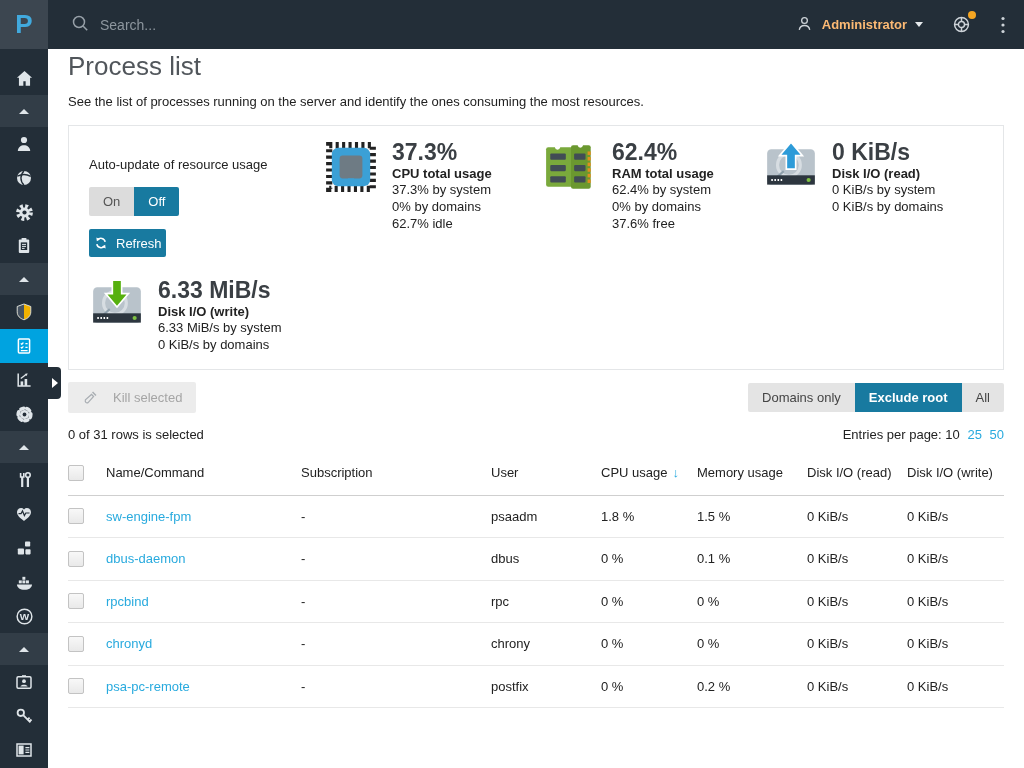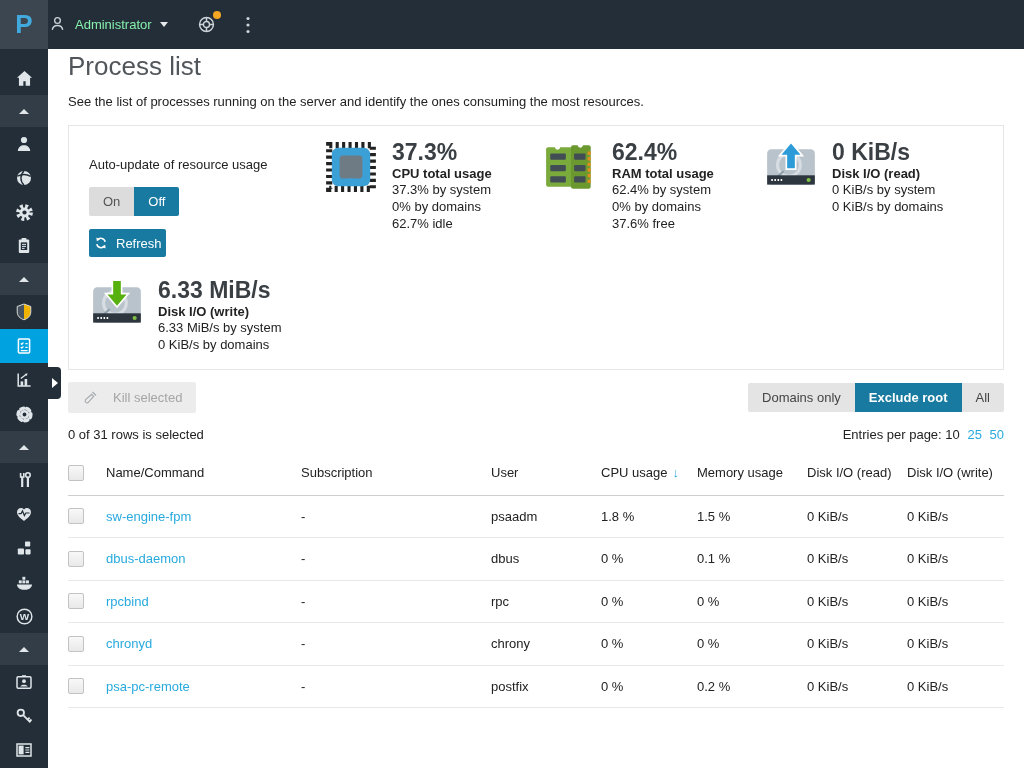--- a/index.html
+++ b/index.html
@@ -11,22 +11,22 @@
             background:#232e38; display:flex; align-items:center; z-index:30; }
   .logo { width:48px; height:49px; background:#3c4650; color:#41a9dd;
           font-size:26px; font-weight:bold; display:flex; align-items:center;
           justify-content:center; cursor:pointer; flex:0 0 48px; }
   .searchwrap { display:flex; align-items:center; margin-left:22px; gap:10px; flex:1; }
   .searchwrap input { background:transparent; border:none; outline:none;
                       color:#cdd3d8; font-size:14px; width:300px;
                       font-family:"Liberation Sans", sans-serif; }
   .searchwrap input::placeholder { color:#8d969e; }
   .topright { display:flex; align-items:center; gap:28px; padding-right:18px; }
-  .adminbox { display:flex; align-items:center; gap:8px; color:#86efac;
-              font-weight:normal; cursor:pointer; }
+  .adminbox { display:flex; align-items:center; gap:8px; color:#fdba74;
+              font-weight:bold; cursor:pointer; }
   .caret-down { width:0; height:0; border-left:4px solid transparent;
                 border-right:4px solid transparent; border-top:5px solid #e6eaed; }
   .iconbtn { position:relative; cursor:pointer; display:flex; align-items:center; }
   .notif-dot { position:absolute; top:-3px; right:-4px; width:8px; height:8px;
                border-radius:50%; background:#f5a623; }
 
   
   .sidebar { position:absolute; top:49px; left:0; width:48px; height:719px;
              background:#232e38; padding-top:12px; z-index:20; }
   .s-item { height:34px; display:flex; align-items:center; justify-content:center;
@@ -93,20 +93,29 @@
   .sort { color:#28aade; margin-left:5px; }
   .betabtn { display:inline-block; margin-top:7px; background:#e0e0e0; color:#333;
              border:none; border-radius:2px; padding:7px 12px; cursor:pointer;
              font-family:"Liberation Sans", sans-serif; font-size:13px; }
 </style>
 </head>
 <body>
 
 <div class="topbar">
   <div class="logo">P</div>
+  <div class="searchwrap">
+    <span>
+      <svg width="20" height="20" viewBox="0 0 20 20">
+          <circle cx="9" cy="9" r="5.5" fill="none" stroke="#97a0a8" stroke-width="1.5"></circle>
+          <path d="M13.2 13.2l4 4" stroke="#97a0a8" stroke-width="1.5"></path>
+        </svg>
+    </span>
+    <input type="text" placeholder="Search..." style="">
+  </div>
   <div class="topright">
     <div class="adminbox">
       <span>
         <svg width="19" height="19" viewBox="0 0 20 20">
             <circle cx="10" cy="6.8" r="3" fill="none" stroke="#cdd3d8" stroke-width="1.4"></circle>
             <path d="M4.5 16.8c.5-3.4 2.8-4.7 5.5-4.7s5 1.3 5.5 4.7" fill="none" stroke="#cdd3d8" stroke-width="1.4"></path>
           </svg>
       </span>
       <span>Administrator</span>
       <span class="caret-down"></span>

